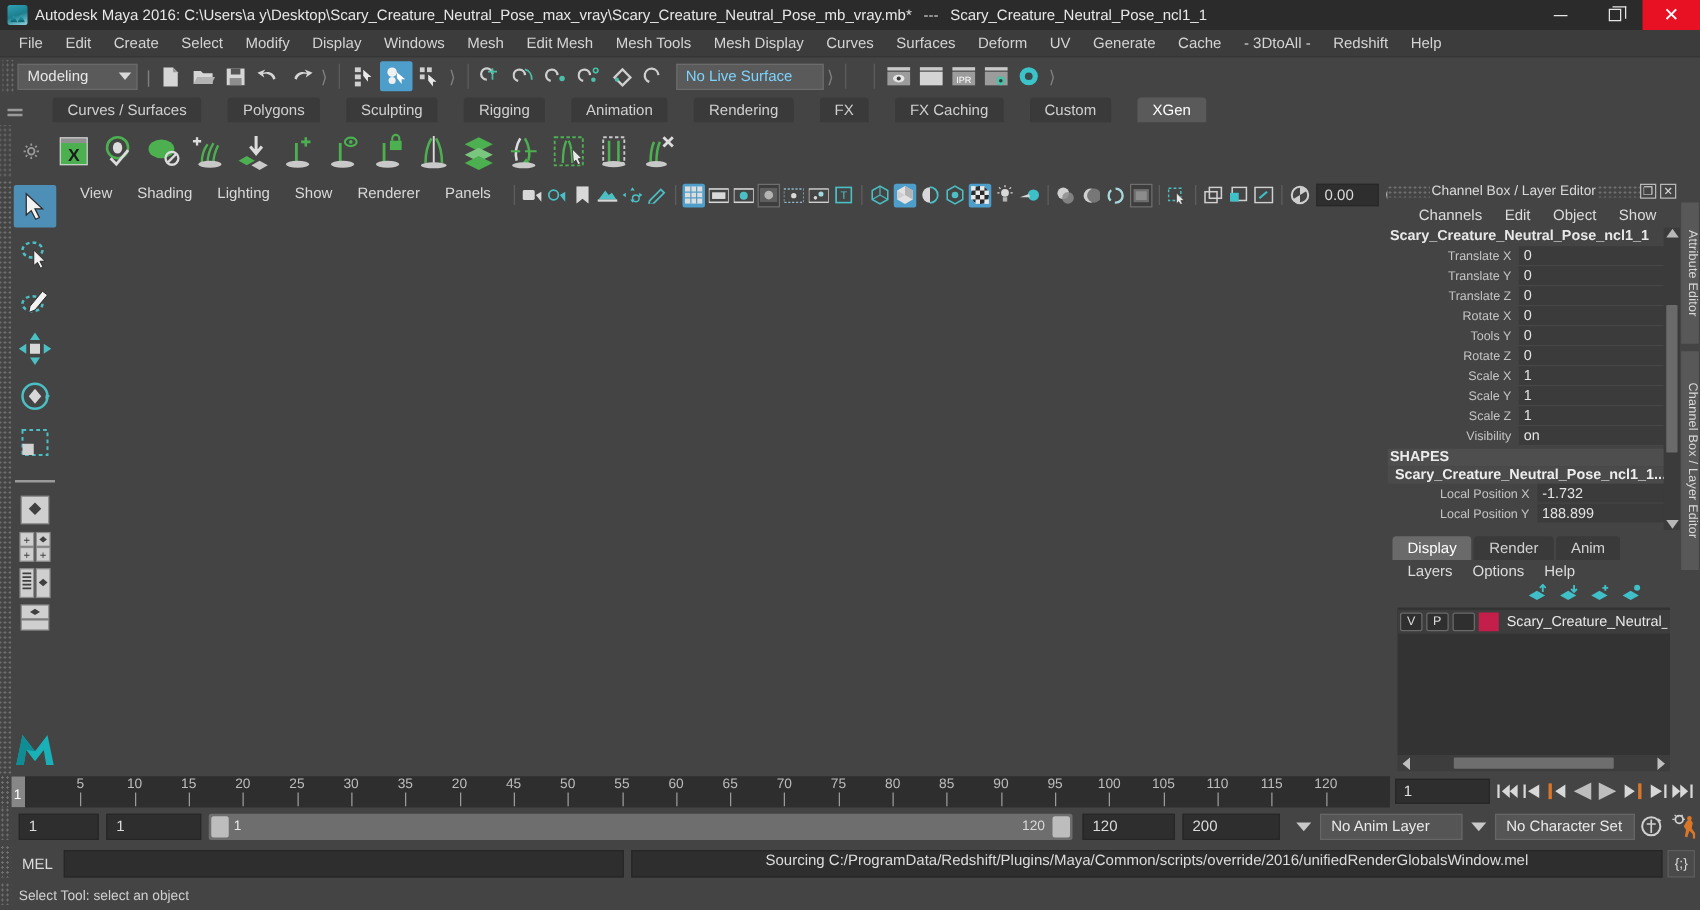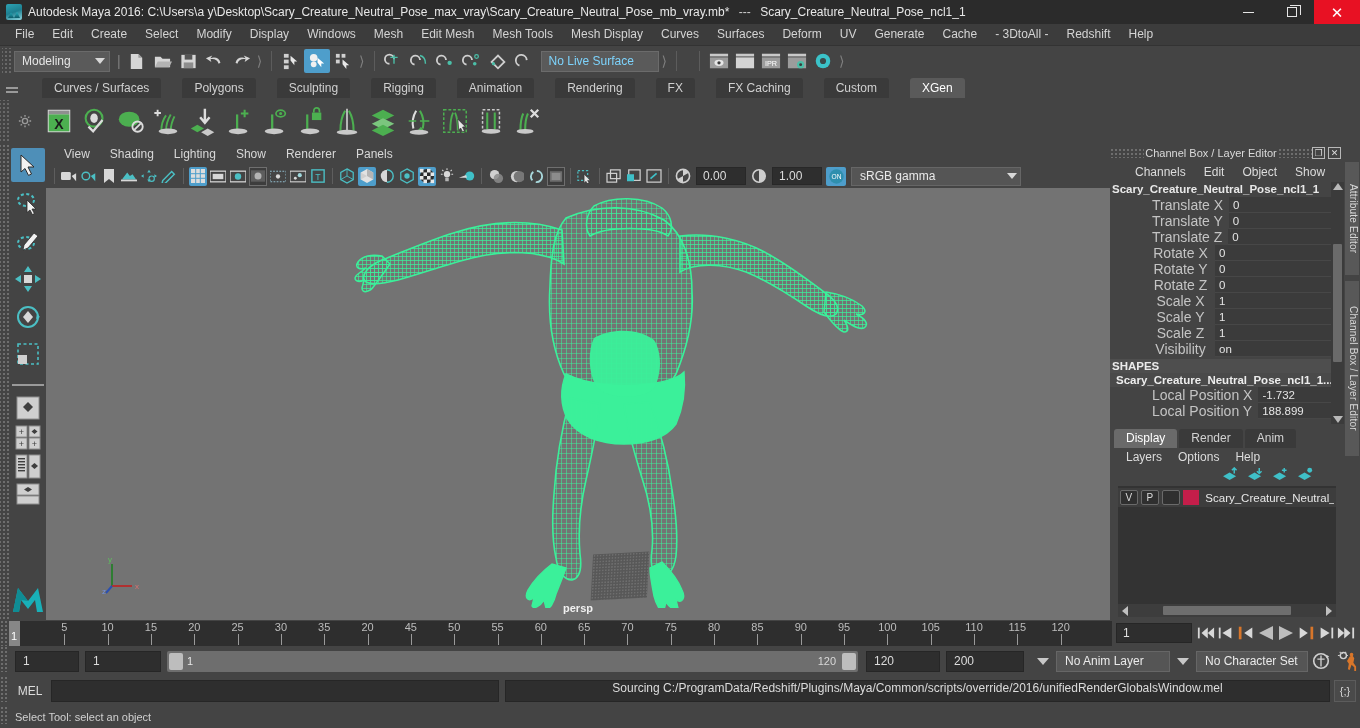--- a/index.html
+++ b/index.html
@@ -100,21 +100,21 @@
     background-image: radial-gradient(#6e6e6e 1px, transparent 1px);
     background-size: 4px 4px; background-position: 2px 4px;
   }
   .toolbox-col { flex: 1 1 auto; display: flex; flex-direction: column; align-items: center; padding-top: 4px; }
   .tool { width: 34px; height: 34px; margin-bottom: 4px; display: flex; align-items: center; justify-content: center; border-radius: 2px;}
   .tool.active { background: #4e8fb8; }
   .tool-div { width: 32px; height: 2px; background: #9a9a9a; margin: 8px 0 10px; }
   .tool-sm { width: 36px; margin-bottom: 3px; display:flex; justify-content:center; }
 
   
-  .viewpanel { flex: 1 1 auto; display: flex; flex-direction: column; min-width: 0; background: #444; }
+  .viewpanel { flex: 1 1 auto; display: flex; flex-direction: row; min-width: 0; background: #444; }
   .vp-menubar { height: 20px; flex: 0 0 20px; display: flex; align-items: center; background: #444; padding-left: 8px;}
   .vp-menu { padding: 0 10px; color: #d8d8d8; font-size: 12px; line-height: 20px;}
   .vp-toolbar { height: 24px; flex: 0 0 24px; display: flex; align-items: center; background: #444; padding-left: 4px;}
   .vicon { width: 18px; height: 19px; margin: 0 1px; display:flex; align-items:center; justify-content:center; flex:0 0 18px;}
   .vicon.on { background: #4e9ecb; border-radius: 2px; }
   .vicon.framed { border: 1px solid #6f6f6f; background:#3d3d3d; }
   .vsep { width:1px; height:16px; background:#5e5e5e; margin:0 4px; flex:0 0 1px;}
   .numfield {
     height: 18px; min-width: 50px; background: #2e2e2e; border: 1px solid #282828;
     color: #dcdcdc; font-size: 12px; display:flex; align-items:center; padding-left:6px; margin: 0 3px;
@@ -146,21 +146,21 @@
   }
   .rp-title-txt { flex: 1 1 auto; text-align: center; color: #dadada; font-size: 11px; white-space:nowrap;}
   .rp-title-btn { width: 13px; height: 12px; border: 1px solid #b8b8b8; margin-right: 3px; position: relative;
                   display:flex; align-items:center; justify-content:center; color:#dcdcdc; font-size:9px; line-height:1;}
   .cb-menubar { height: 20px; display: flex; align-items: center; padding-left: 16px; background:#444;}
   .cb-menu { padding: 0 9px; color: #dcdcdc; font-size: 12px; line-height: 20px;}
   .cb-body { height: 242px; background: #444; display: flex; position: relative; overflow: hidden; }
   .cb-rows { flex: 1 1 auto; min-width: 0; }
   .cb-objname { color: #e8e8e8; font-size: 11.5px; font-weight: bold; padding: 1px 0 2px 2px; white-space:nowrap; overflow:hidden;}
   .cb-row { display: flex; height: 16px; align-items: center; }
-  .cb-label { flex: 1 1 auto; text-align: center; padding-right: 6px; color: #c4c4c4; font-size: 14px; white-space: nowrap; padding-left: 42px;}
+  .cb-label { flex: 1 1 auto; text-align: right; padding-right: 6px; color: #c4c4c4; font-size: 10px; white-space: nowrap; padding-left: 42px;}
   .cb-val { width: 116px; flex: 0 0 116px; background: #3b3b3b; border-bottom: 1px solid #474747; color: #e4e4e4;
             font-size: 11.5px; padding-left: 4px; height: 16px; line-height: 16px; }
   .cb-section { background: #4e4e4e; color: #ebebeb; font-size: 11.5px; font-weight: bold; padding: 1px 0 1px 2px; margin-top: 2px;}
   .cb-shapename { background: #4a4a4a; color: #ededed; font-size: 11.5px; font-weight: bold; padding: 1px 0 1px 6px; white-space:nowrap; overflow:hidden;}
   .cb-scroll { width: 13px; flex: 0 0 13px; background: #3b3b3b; display: flex; flex-direction: column; align-items: center;
                justify-content: space-between; padding: 1px 0;}
   .cb-arrow-up { width:0;height:0;border-left:5px solid transparent;border-right:5px solid transparent;border-bottom:7px solid #b8b8b8;}
   .cb-arrow-dn { width:0;height:0;border-left:5px solid transparent;border-right:5px solid transparent;border-top:7px solid #b8b8b8;}
   .cb-thumb { width: 9px; height: 118px; background: #6a6a6a; border-radius:1px; }
 
@@ -961,21 +961,21 @@
               </div>
               <div class="cb-row">
                 <div class="cb-label">Translate Z</div>
                 <div class="cb-val">0</div>
               </div>
               <div class="cb-row">
                 <div class="cb-label">Rotate X</div>
                 <div class="cb-val">0</div>
               </div>
               <div class="cb-row">
-                <div class="cb-label">Rotate Y</div>
+                <div class="cb-label">Tools Y</div>
                 <div class="cb-val">0</div>
               </div>
               <div class="cb-row">
                 <div class="cb-label">Rotate Z</div>
                 <div class="cb-val">0</div>
               </div>
               <div class="cb-row">
                 <div class="cb-label">Scale X</div>
                 <div class="cb-val">1</div>
               </div>

